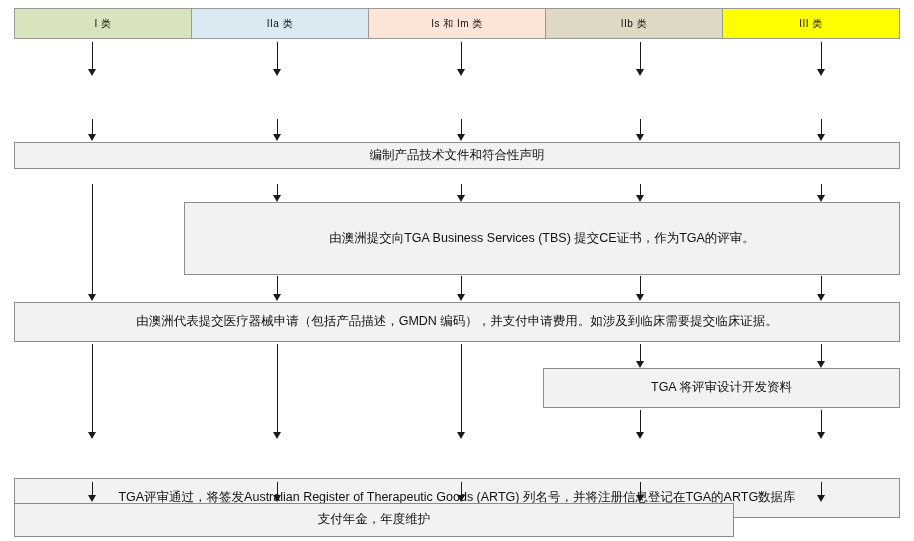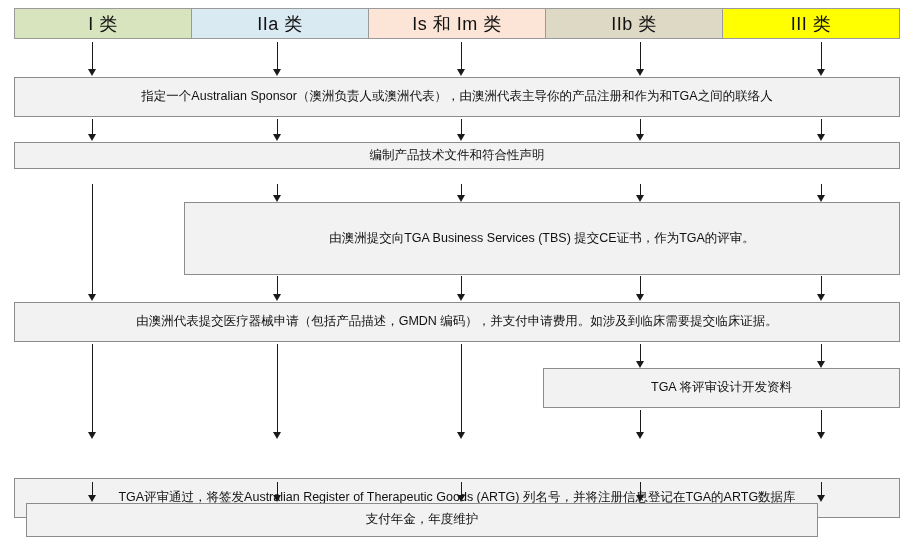--- a/index.html
+++ b/index.html
@@ -30,21 +30,21 @@
     height: 31px;
     display: flex;
   }
   .header-cell {
     flex: 1 1 0;
     border: 1px solid #9a9a9a;
     margin-left: -1px;
     display: flex;
     align-items: center;
     justify-content: center;
-    font-size: 18px;
+    font-size: 10px;
     line-height: 1;
     letter-spacing: 0.5px;
     color: #111;
     box-sizing: border-box;
   }
   .header-cell:first-child { margin-left: 0; }
 
   
   .box {
     position: absolute;
@@ -62,21 +62,21 @@
   }
   .box .line { white-space: nowrap; }
   .box .line + .line { margin-top: 11px; }
 
   .box-sponsor   { left: 14px;  top: 77px;  width: 886px; height: 40px; }
   .box-techfile  { left: 14px;  top: 142px; width: 886px; height: 27px; }
   .box-tbs       { left: 184px; top: 202px; width: 716px; height: 73px; }
   .box-apply     { left: 14px;  top: 302px; width: 886px; height: 40px; }
   .box-design    { left: 543px; top: 368px; width: 357px; height: 40px; }
   .box-artg      { left: 14px;  top: 440px; width: 886px; height: 40px; margin-top: 38px; }
-  .box-annual    { left: 14px;  top: 503px; width: 792px; height: 34px; margin-left: 12px; }
+  .box-annual    { left: 14px;  top: 503px; width: 720px; height: 34px; }
 
   
   .arrow {
     position: absolute;
     width: 9px;
     pointer-events: none;
   }
   .arrow .stem {
     position: absolute;
     left: 4px;
@@ -131,23 +131,20 @@
   </div>
   <div class="arrow" style="left:636px; top:42px; height:34px;">
     <div class="stem" style="height:27px;"></div>
       <div class="head" style="top:27px;"></div>
   </div>
   <div class="arrow" style="left:817px; top:42px; height:34px;">
     <div class="stem" style="height:27px;"></div>
       <div class="head" style="top:27px;"></div>
   </div>
 
-  <div class="box box-sponsor">
-    <div class="line">指定一个Australian Sponsor（澳洲负责人或澳洲代表），由澳洲代表主导你的产品注册和作为和TGA之间的联络人</div>
-  </div>
 
   <div class="arrow" style="left:88px; top:119px; height:22px;">
     <div class="stem" style="height:15px;"></div>
       <div class="head" style="top:15px;"></div>
   </div>
   <div class="arrow" style="left:273px; top:119px; height:22px;">
     <div class="stem" style="height:15px;"></div>
       <div class="head" style="top:15px;"></div>
   </div>
   <div class="arrow" style="left:457px; top:119px; height:22px;">

